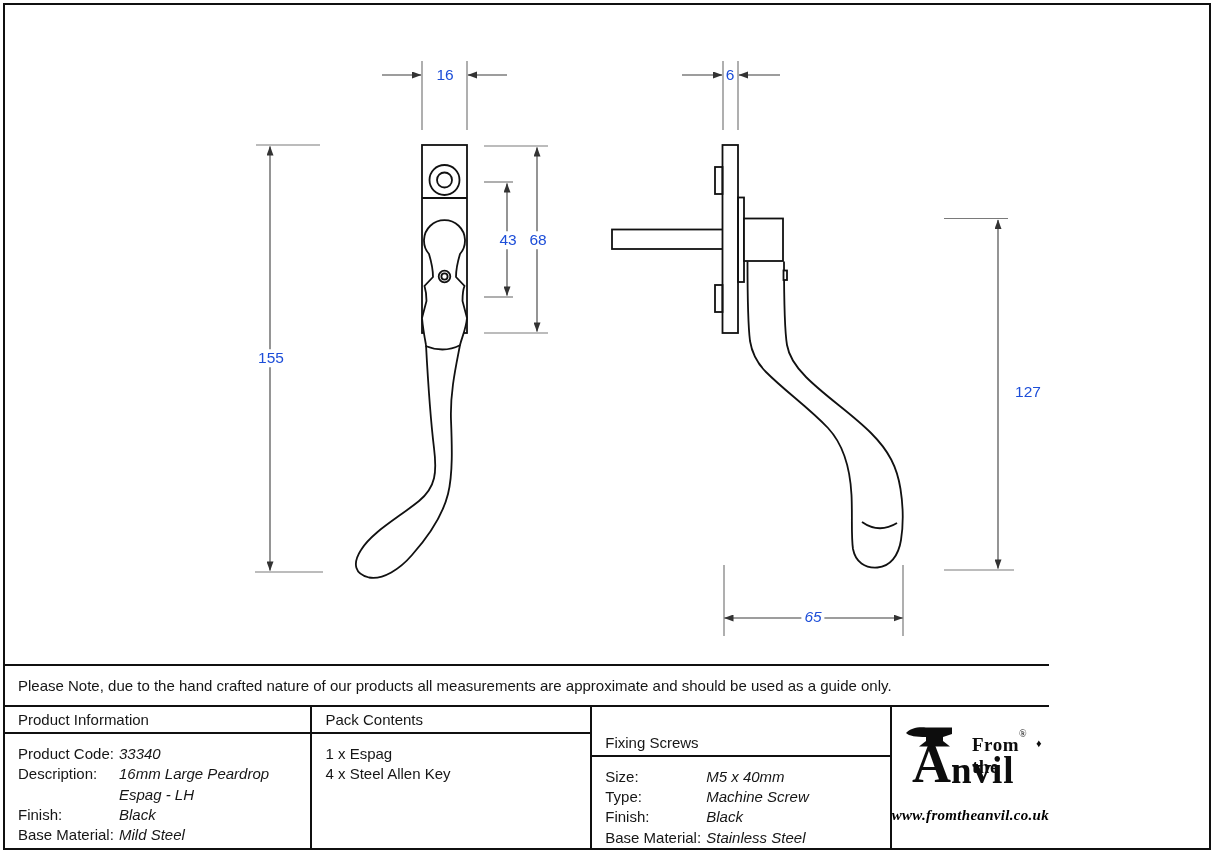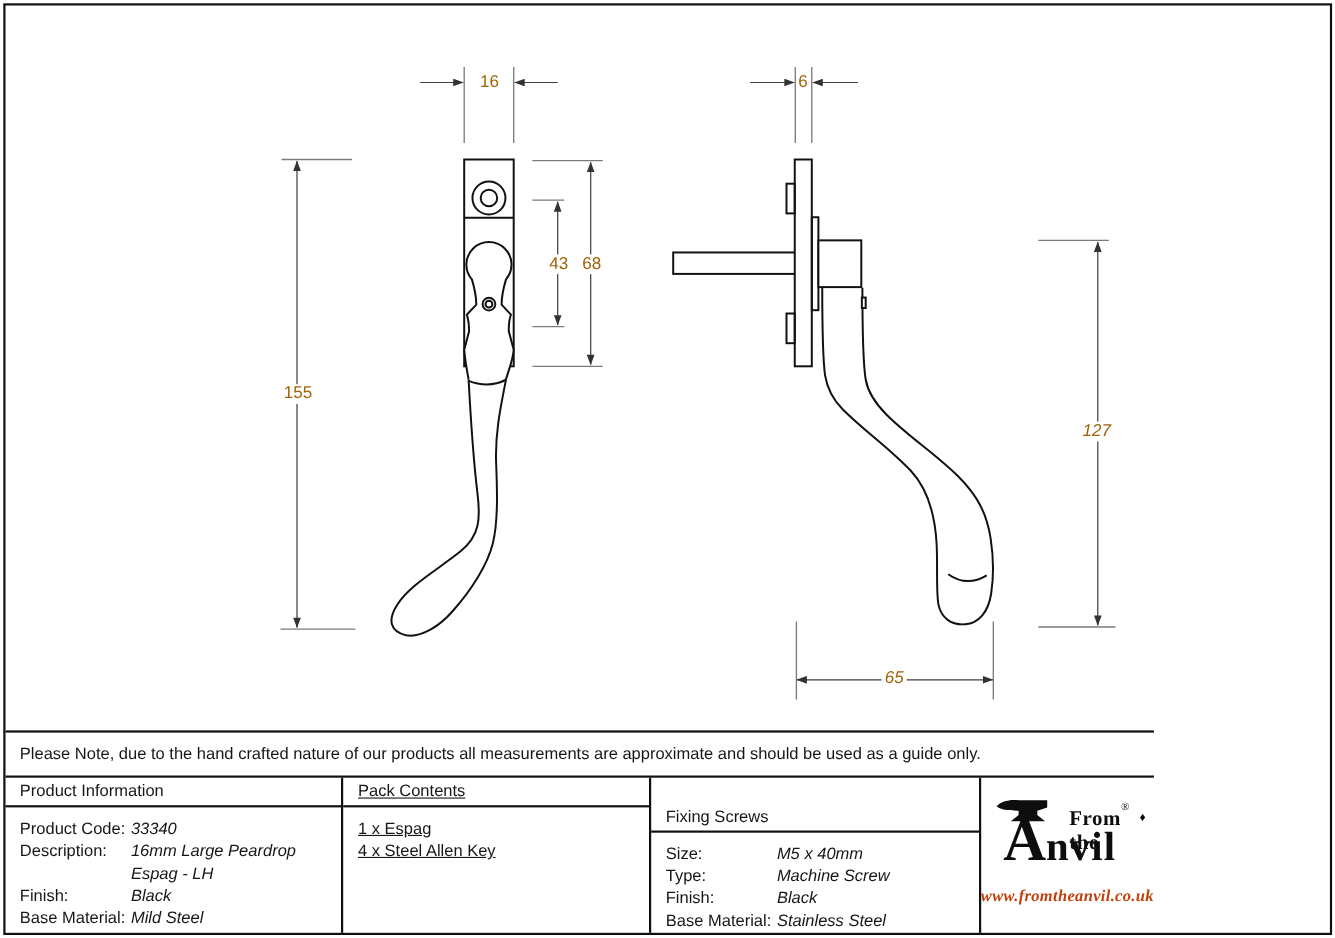--- a/index.html
+++ b/index.html
@@ -8,38 +8,38 @@
     font-family:"Liberation Sans", sans-serif; color:#161616; overflow:hidden;
   }
   .frame {
     position:absolute; inset:3px; border:2px solid #101010;
     pointer-events:none;
   }
   svg.drawing { position:absolute; left:0; top:0; }
 
   .dim {
     position:absolute; transform:translate(-50%,-50%);
-    background:#ffffff; font-size:15.5px; color:#a16207;
+    background:#ffffff; font-size:15.5px; color:#1d4ed8;
     padding:1px 3px; line-height:1; white-space:nowrap;
   }
 
   .bottom {
     position:absolute; left:5px; top:664px; width:1044px; height:184px;
     border-top:2px solid #101010; display:flex; flex-direction:column;
     background:#ffffff; box-sizing:border-box;
   }
   .note-row {
     height:39px; border-bottom:2px solid #101010; display:flex;
     align-items:center; padding:0 13px; flex:0 0 auto; font-size:15px;
   }
   .table-row { flex:1; display:flex; min-height:0; }
   .col { display:flex; flex-direction:column; box-sizing:border-box; }
   .col-b { border-right:2px solid #101010; }
   .col1 { width:344px; }
-  .col2 { width:313px;text-decoration:underline; }
+  .col2 { width:313px; }
   .col3 { width:335px;justify-content:flex-end; }
   .col4 { flex:1; }
   .col-header {
     height:25px; border-bottom:2px solid #101010; display:flex;
     align-items:center; padding:0 13px; font-size:15px; flex:0 0 auto;
   }
   .col-body { padding:10px 13px 0; font-size:15px; line-height:20.3px; }
   .kv { display:flex; }
   .k { width:101px; flex:0 0 auto; }
   .v { flex:1;font-style:italic; }
@@ -52,21 +52,21 @@
     color:#0d0d0d; display:flex; align-items:flex-end; height:56px; padding-right:14px;
   }
   .brand-initial { font-size:54px; line-height:0.86; position:relative; display:inline-block; }
   .anvil-overlay { position:absolute; left:-7px; top:-6px; }
   .brand-rest { font-size:37px; line-height:0.9; letter-spacing:1px; }
   .from-the { position:absolute; left:60px; top:3px; font-size:19px; letter-spacing:0.5px; }
   .i-diamond { position:absolute; left:124px; top:6px; font-size:11px; }
   .reg-mark { position:absolute; right:2px; top:-3px; font-size:10px; font-weight:normal; }
   .logo-url {
     font-family:"Liberation Serif", serif; font-style:italic; font-weight:bold;
-    font-size:15px; letter-spacing:0.3px; margin-top:20px; color:#c2410c;
+    font-size:15px; letter-spacing:0.3px; margin-top:20px; color:#000000;
   }
 </style>
 </head>
 <body>
 
 <div class="page">
 
   <svg class="drawing" width="1214" height="853" viewBox="0 0 1214 853">
     <defs>
       <marker id="ae" markerUnits="userSpaceOnUse" markerWidth="10" markerHeight="8" refX="9" refY="3.5" orient="auto">
@@ -151,21 +151,21 @@
       <rect x="744" y="218.5" width="39" height="42.5" fill="#ffffff"></rect>
       <rect x="783.5" y="270.5" width="3.5" height="9.5" fill="#ffffff"></rect>
     </g>
   </svg>
 
   <span class="dim" style="left:445px; top:75px;">16</span>
   <span class="dim" style="left:730px; top:75px; padding:1px 1px;">6</span>
   <span class="dim" style="left:508px; top:240px;">43</span>
   <span class="dim" style="left:538px; top:240px;text-align:right;">68</span>
   <span class="dim" style="left:271px; top:358px;">155</span>
-  <span class="dim" style="left:997px; top:392px;font-style:italic;">127</span>
+  <span class="dim" style="left:1028px; top:392px;">127</span>
   <span class="dim" style="left:813px; top:617px;font-style:italic;">65</span>
 
   <div class="bottom">
     <div class="note-row">
       <span>Please Note, due to the hand crafted nature of our products all measurements are approximate and should be used as a guide only.</span>
     </div>
     <div class="table-row">
 
       <div class="col col1 col-b">
         <div class="col-header">

